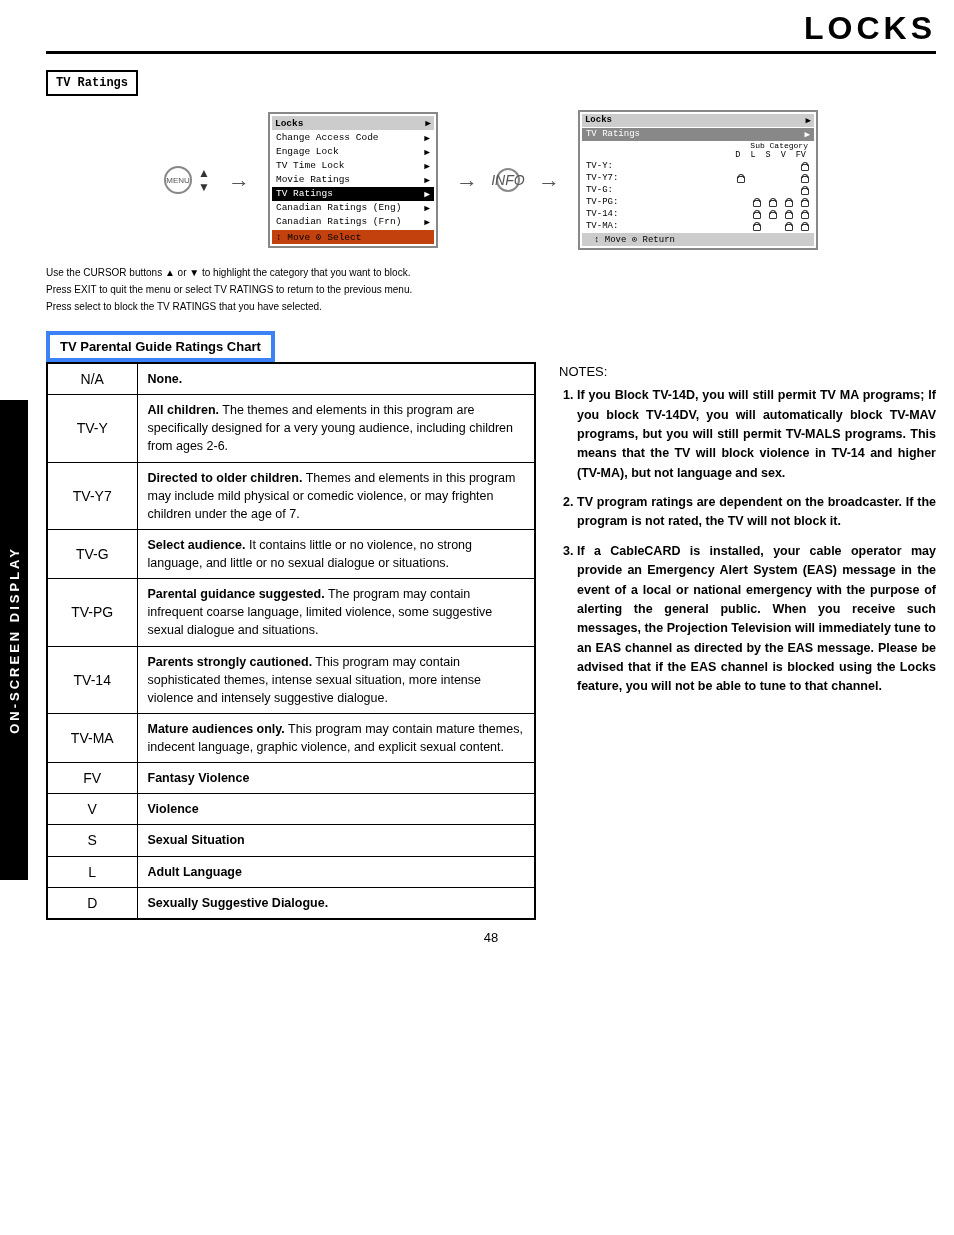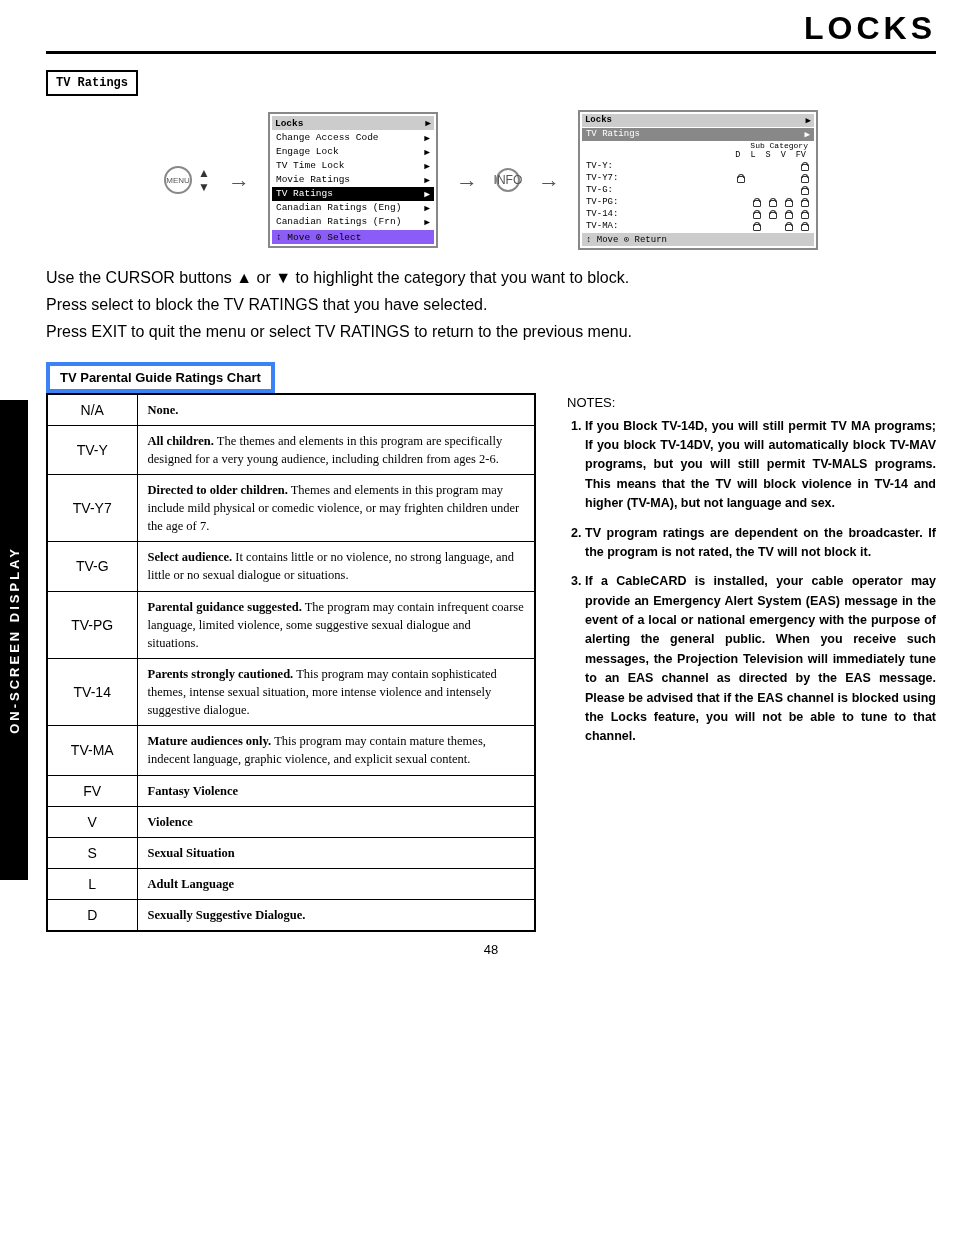--- a/index.html
+++ b/index.html
@@ -108,21 +108,21 @@
     .screen-box .menu-item {
       padding: 1px 4px;
       display: flex;
       justify-content: space-between;
     }
     .screen-box .menu-item.selected {
       background: #000;
       color: #fff;
     }
     .screen-box .footer-bar {
-      background: #8b5cf6;
+      background: #c2410c;
       padding: 1px 4px;
       margin-top: 1px;
     }
 
     
     .screen-box2 {
       border: 2px solid #888;
       background: #fff;
       font-size: 9px;
       font-family: 'Courier New', monospace;
@@ -189,45 +189,45 @@
       height: 3px;
       border: 1.5px solid #333;
       border-bottom: none;
       border-radius: 3px 3px 0 0;
       position: absolute;
       top: 0;
       left: 2px;
     }
     .screen-box2 .footer-bar {
       background: #ccc;
-      padding: 1px 4px;
+      padding: 1px 12px;
       margin-top: 1px;
     }
 
     
     .info-text {
-      font-size: 16px;
+      font-size: 10px;
       line-height: 1.7;
       margin-bottom: 16px;
     }
 
     
     .chart-header {
       border: 4px solid #3b82f6;
       display: inline-block;
       padding: 4px 10px;
       font-weight: bold;
       font-size: 13px;
       margin-bottom: 0;
     }
 
     
     .main-content {
       display: flex;
-      gap: 31px;
+      gap: 23px;
       align-items: flex-start;
     }
 
     
     .ratings-table {
       border-collapse: collapse;
       border: 2px solid #000;
       flex: 0 0 auto;
       width: 490px;
     }
@@ -238,21 +238,20 @@
     }
     .ratings-table .code-cell {
       width: 90px;
       text-align: center;
       font-size: 14px;
       font-weight: normal;
     }
     .ratings-table .desc-cell {
       font-size: 12.5px;
       line-height: 1.45;
-      font-family: Liberation Serif, serif;
     }
     .ratings-table .desc-cell b {
       font-weight: bold;
     }
 
     
     .notes-section {
       flex: 1;
       font-size: 12.5px;
       line-height: 1.55;
@@ -313,22 +312,23 @@
 
     
     .info-circle {
       width: 24px;
       height: 24px;
       border: 2px solid #888;
       border-radius: 50%;
       display: flex;
       align-items: center;
       justify-content: center;
-      font-size: 12px;
+      font-size: 14px;
       color: #555;
+      font-style: italic;
     }
   </style>
 </head>
 <body>
 
 <div class="sidebar-label">
   <span>ON-SCREEN DISPLAY</span>
 </div>
 
 <div class="page">
@@ -460,22 +460,22 @@
           <span class="lock-icon"></span>
         </div>
       </div>
       <div class="footer-bar">↕ Move ⊙ Return</div>
     </div>
   </div>
 
   
   <div class="info-text">
     <div>Use the CURSOR buttons ▲ or ▼ to highlight the category that you want to block.</div>
+    <div>Press EXIT to quit the menu or select TV RATINGS to return to the previous menu.</div>
     <div>Press select to block the TV RATINGS that you have selected.</div>
-    <div>Press EXIT to quit the menu or select TV RATINGS to return to the previous menu.</div>
   </div>
 
   
   <div class="chart-header">TV Parental Guide Ratings Chart</div>
 
   
   <div class="main-content">
     <table class="ratings-table">
       <tbody id="ratings-tbody">
 

